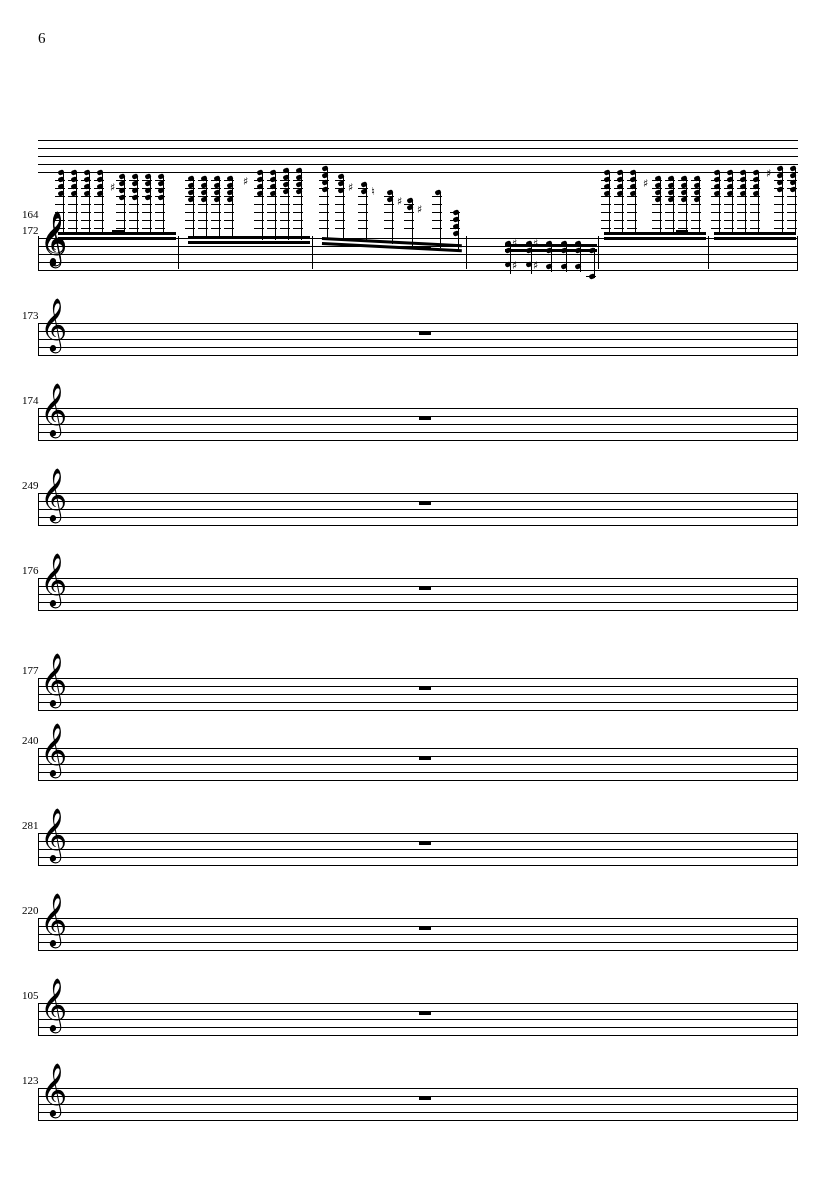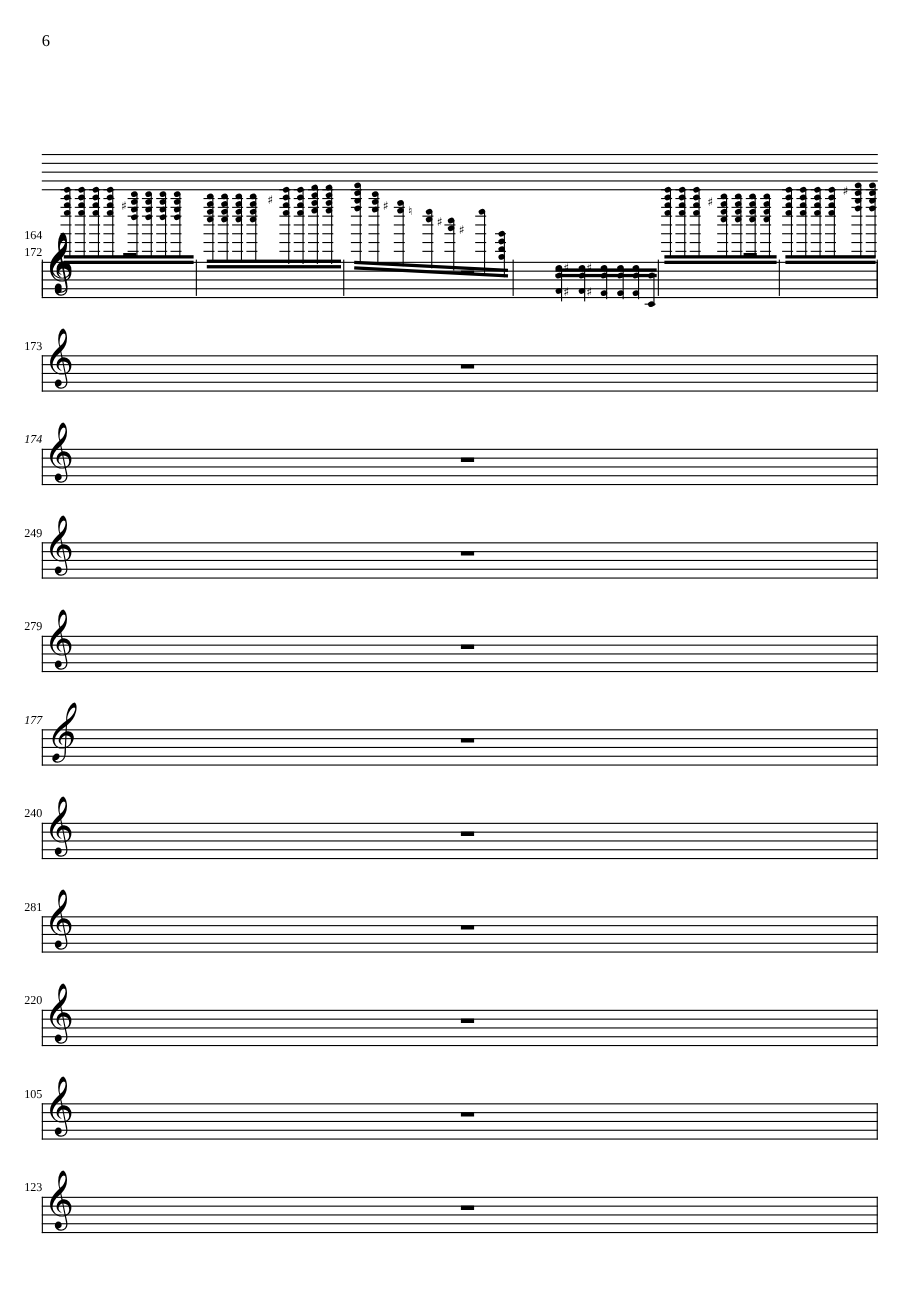--- a/index.html
+++ b/index.html
@@ -730,21 +730,21 @@
       <div class="line l3"></div>
       <div class="line l4"></div>
     </div>
     <div class="clef" style="left:40px; top:-12px;">𝄞</div>
     <div class="barline" style="left:38px; top:10px;"></div>
     <div class="barline" style="left:797px; top:10px;"></div>
     <div class="rest-block" style="left:419px; top:18px;"></div>
   </div>
 
   <div class="system empty-system" id="system-174" style="top:398px;">
-    <div class="measure-num" style="left:22px; top:-4px;font-style:italic;">174</div>
+    <div class="measure-num" style="left:22px; top:-4px;">174</div>
     <div class="staff">
       <div class="line l0"></div>
       <div class="line l1"></div>
       <div class="line l2"></div>
       <div class="line l3"></div>
       <div class="line l4"></div>
     </div>
     <div class="clef" style="left:40px; top:-12px;">𝄞</div>
     <div class="barline" style="left:38px; top:10px;"></div>
     <div class="barline" style="left:797px; top:10px;"></div>
@@ -760,35 +760,35 @@
       <div class="line l3"></div>
       <div class="line l4"></div>
     </div>
     <div class="clef" style="left:40px; top:-12px;">𝄞</div>
     <div class="barline" style="left:38px; top:10px;"></div>
     <div class="barline" style="left:797px; top:10px;"></div>
     <div class="rest-block" style="left:419px; top:18px;"></div>
   </div>
 
   <div class="system empty-system" id="system-176" style="top:568px;">
-    <div class="measure-num" style="left:22px; top:-4px;">279</div>
-    <div class="staff">
-      <div class="line l0"></div>
-      <div class="line l1"></div>
-      <div class="line l2"></div>
-      <div class="line l3"></div>
-      <div class="line l4"></div>
-    </div>
-    <div class="clef" style="left:40px; top:-12px;">𝄞</div>
-    <div class="barline" style="left:38px; top:10px;"></div>
-    <div class="barline" style="left:797px; top:10px;"></div>
-    <div class="rest-block" style="left:419px; top:18px;"></div>
-  </div>
-
-  <div class="system empty-system" id="system-177" style="top:653px;font-style:italic;">
+    <div class="measure-num" style="left:22px; top:-4px;">176</div>
+    <div class="staff">
+      <div class="line l0"></div>
+      <div class="line l1"></div>
+      <div class="line l2"></div>
+      <div class="line l3"></div>
+      <div class="line l4"></div>
+    </div>
+    <div class="clef" style="left:40px; top:-12px;">𝄞</div>
+    <div class="barline" style="left:38px; top:10px;"></div>
+    <div class="barline" style="left:797px; top:10px;"></div>
+    <div class="rest-block" style="left:419px; top:18px;"></div>
+  </div>
+
+  <div class="system empty-system" id="system-177" style="top:668px;">
     <div class="measure-num" style="left:22px; top:-4px;">177</div>
     <div class="staff">
       <div class="line l0"></div>
       <div class="line l1"></div>
       <div class="line l2"></div>
       <div class="line l3"></div>
       <div class="line l4"></div>
     </div>
     <div class="clef" style="left:40px; top:-12px;">𝄞</div>
     <div class="barline" style="left:38px; top:10px;"></div>

